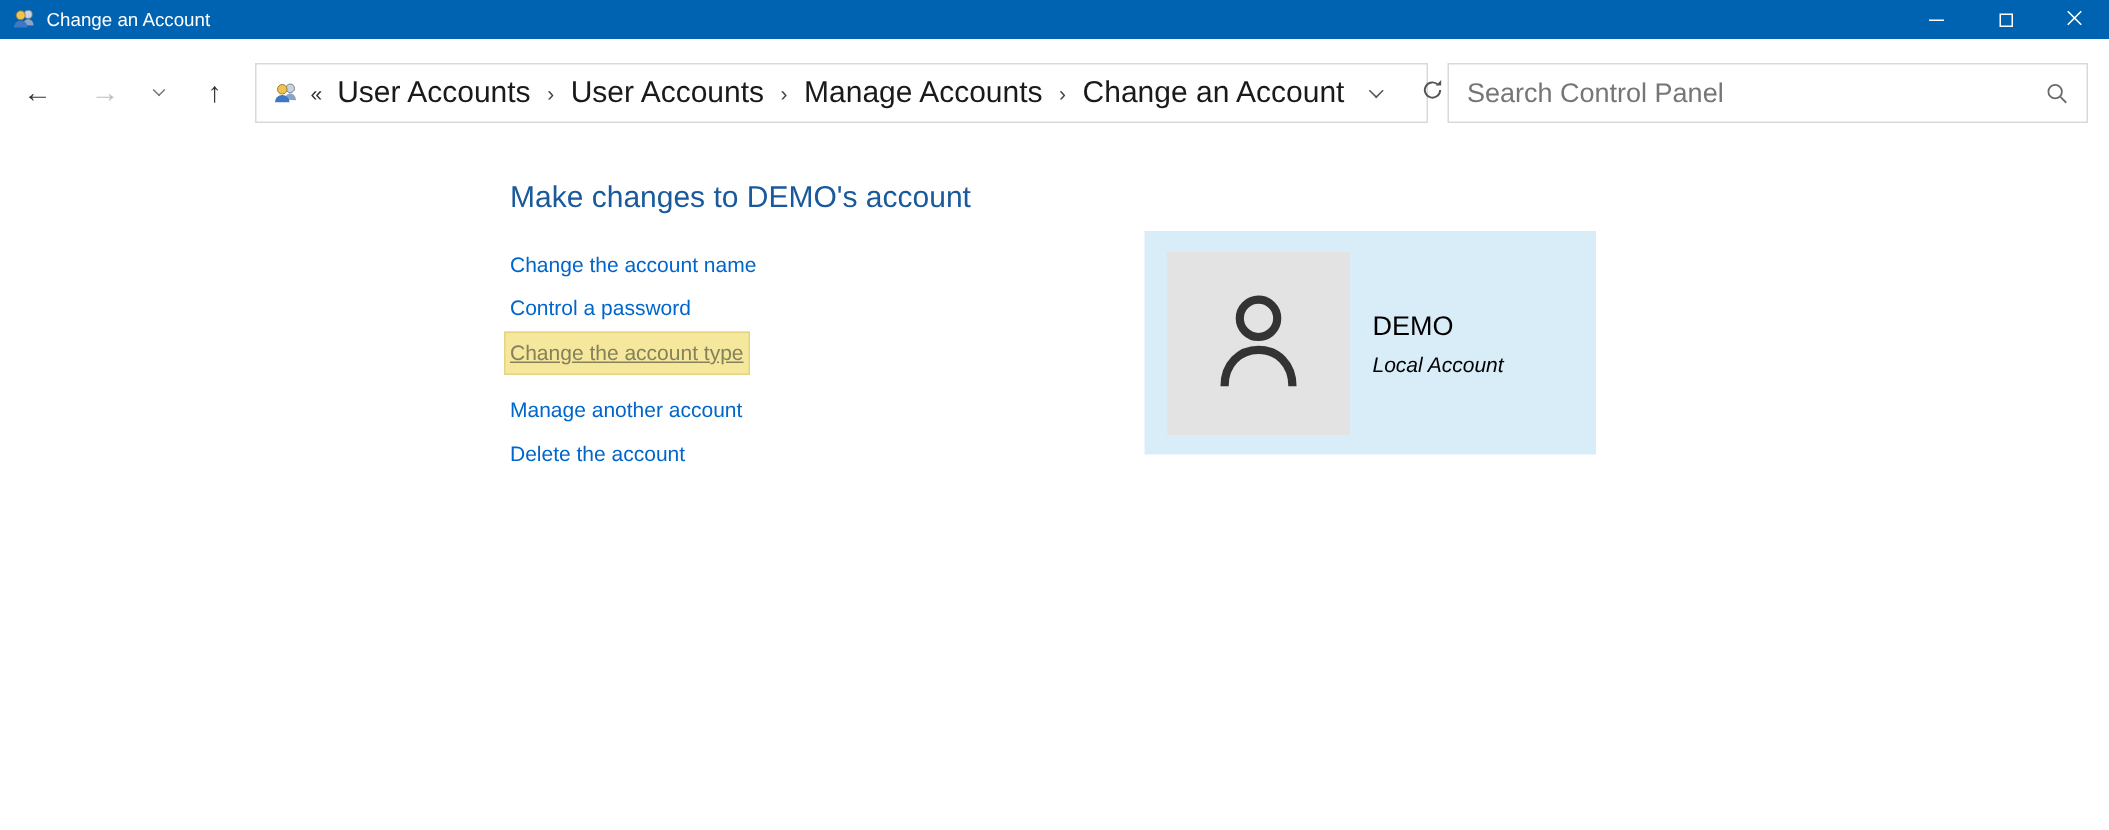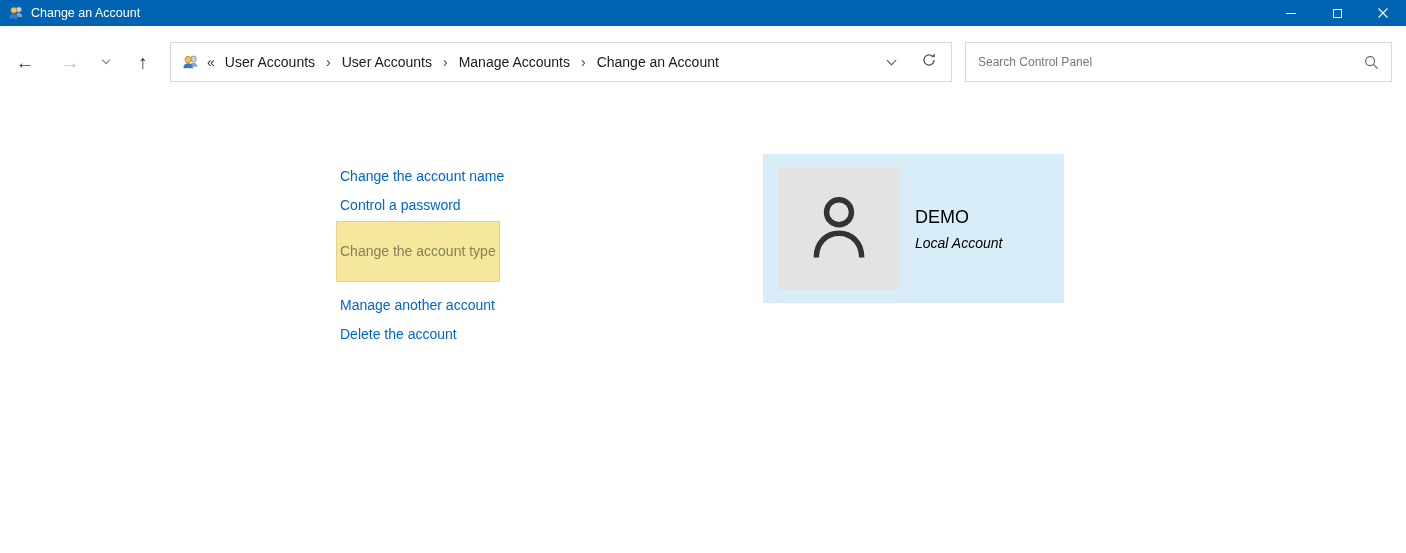--- a/index.html
+++ b/index.html
@@ -43,55 +43,56 @@
   .chev-down.dark { border-color: #555; width: 7px; height: 7px; }
 
   .address-bar {
     position: absolute; left: 170px; top: 50%; transform: translateY(-50%);
     width: 782px; height: 40px;
     border: 1px solid #d9d9d9; background: #fff;
     display: flex; align-items: center; padding: 0 10px 0 11px;
   }
   .address-icon { width: 17px; height: 17px; flex: none; margin-right: 8px; }
   .crumb-collapse { color: #333; font-size: 14px; margin-right: 8px; }
-  .crumb { color: #1a1a1a; font-size: 14px; padding: 0 2px; white-space: nowrap; }
+  .crumb { color: #1a1a1a; font-size: 20px; padding: 0 2px; white-space: nowrap; }
   .crumb-sep { color: #444; font-size: 14px; padding: 0 9px; }
   .addr-spacer { flex: 1; }
   .addr-dd { padding: 0 16px; display: flex; align-items: center; }
   .refresh-btn { padding: 0 4px 0 10px; display: flex; align-items: center; }
 
   .search-box {
     position: absolute; left: 965px; top: 50%; transform: translateY(-50%);
     width: 427px; height: 40px;
     border: 1px solid #d9d9d9; background: #fff;
     display: flex; align-items: center; padding: 0 12px;
   }
   .search-input {
     flex: 1; border: none; outline: none; background: transparent;
     font-family: "Liberation Sans", sans-serif;
-    font-size: 12px; color: #333;
+    font-size: 18px; color: #333;
   }
   .search-input::placeholder { color: #767676; opacity: 1; }
   .search-glyph { flex: none; margin-left: 8px; display: flex; align-items: center; }
 
   
   .content { position: relative; height: 455px; background: #fff; }
   .page-heading {
     position: absolute; left: 340px; top: 23px;
     font-size: 20px; color: #19599c; font-weight: normal;
   }
   .task-links { position: absolute; left: 340px; top: 64px; }
   .task-link {
     display: block; font-size: 14px; color: #0066cc;
     text-decoration: none; line-height: 29px; width: max-content;
   }
   .task-link.highlighted {
     background: #f5e79b; color: #85815a;
+    text-decoration: underline;
     border: 1px solid #e6d382;
-    padding: 16px 3px; line-height: 27px; margin: 1px -4px; text-align: right;
+    padding: 0 3px; line-height: 27px; margin: 1px -4px; text-align: right;
   }
   .task-link.secondary { margin-top: 9px; }
 
   .account-card {
     position: absolute; left: 763px; top: 56px;
     width: 301px; height: 149px; background: #d9edf9;
   }
   .avatar {
     position: absolute; left: 15px; top: 14px;
     width: 122px; height: 122px; background: #e3e3e3;
@@ -182,20 +183,21 @@
       <span class="search-glyph">
         <svg width="15" height="15" viewBox="0 0 15 15">
           <circle cx="6.1" cy="6.1" r="4.5" fill="none" stroke="#6b6b6b" stroke-width="1.2"></circle>
           <line x1="9.6" y1="9.6" x2="13.5" y2="13.5" stroke="#6b6b6b" stroke-width="1.2"></line>
         </svg>
       </span>
     </div>
   </div>
 
   <div class="content">
+    <h1 class="page-heading">Make changes to DEMO's account</h1>
 
     <div class="task-links">
       <a class="task-link" href="#">Change the account name</a>
       <a class="task-link" href="#">Control a password</a>
       <a class="task-link highlighted" href="#">Change the account type</a>
       <a class="task-link secondary" href="#">Manage another account</a>
       <a class="task-link" href="#">Delete the account</a>
     </div>
 
     <div class="account-card">

